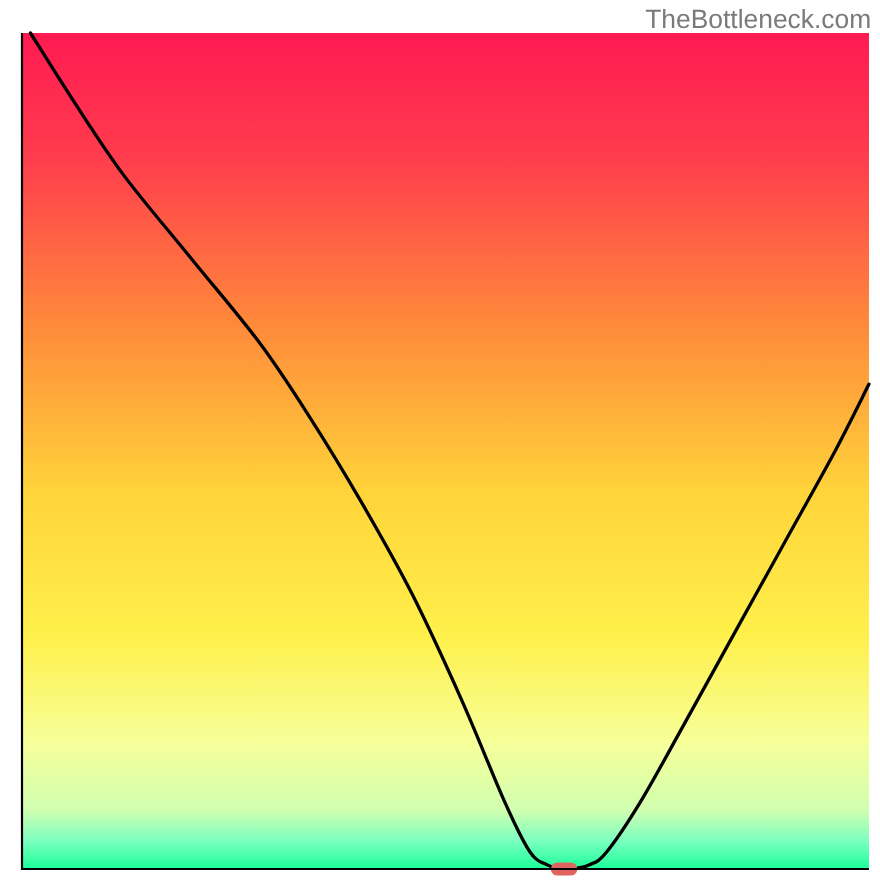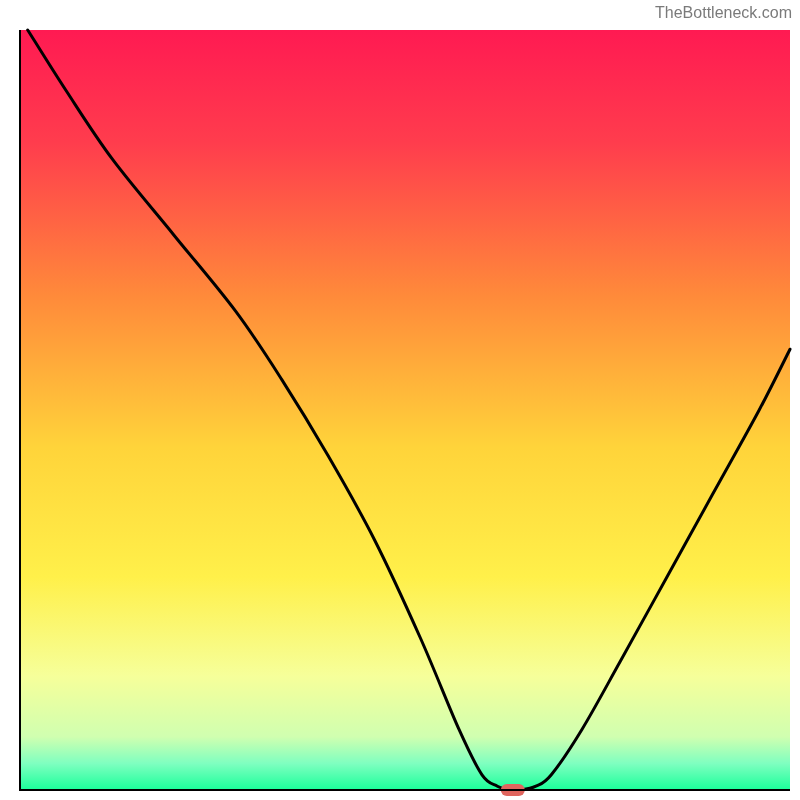--- a/index.html
+++ b/index.html
@@ -12,21 +12,21 @@
   }
   .chart-container {
     position: relative;
     width: 800px;
     height: 800px;
   }
   .watermark {
     position: absolute;
     top: 4px;
     right: 8px;
-    font-size: 16px;
+    font-size: 24px;
     color: #7a7a7a;
     font-weight: 400;
     z-index: 10;
   }
   svg {
     display: block;
   }
 </style>
 </head>
 <body>

